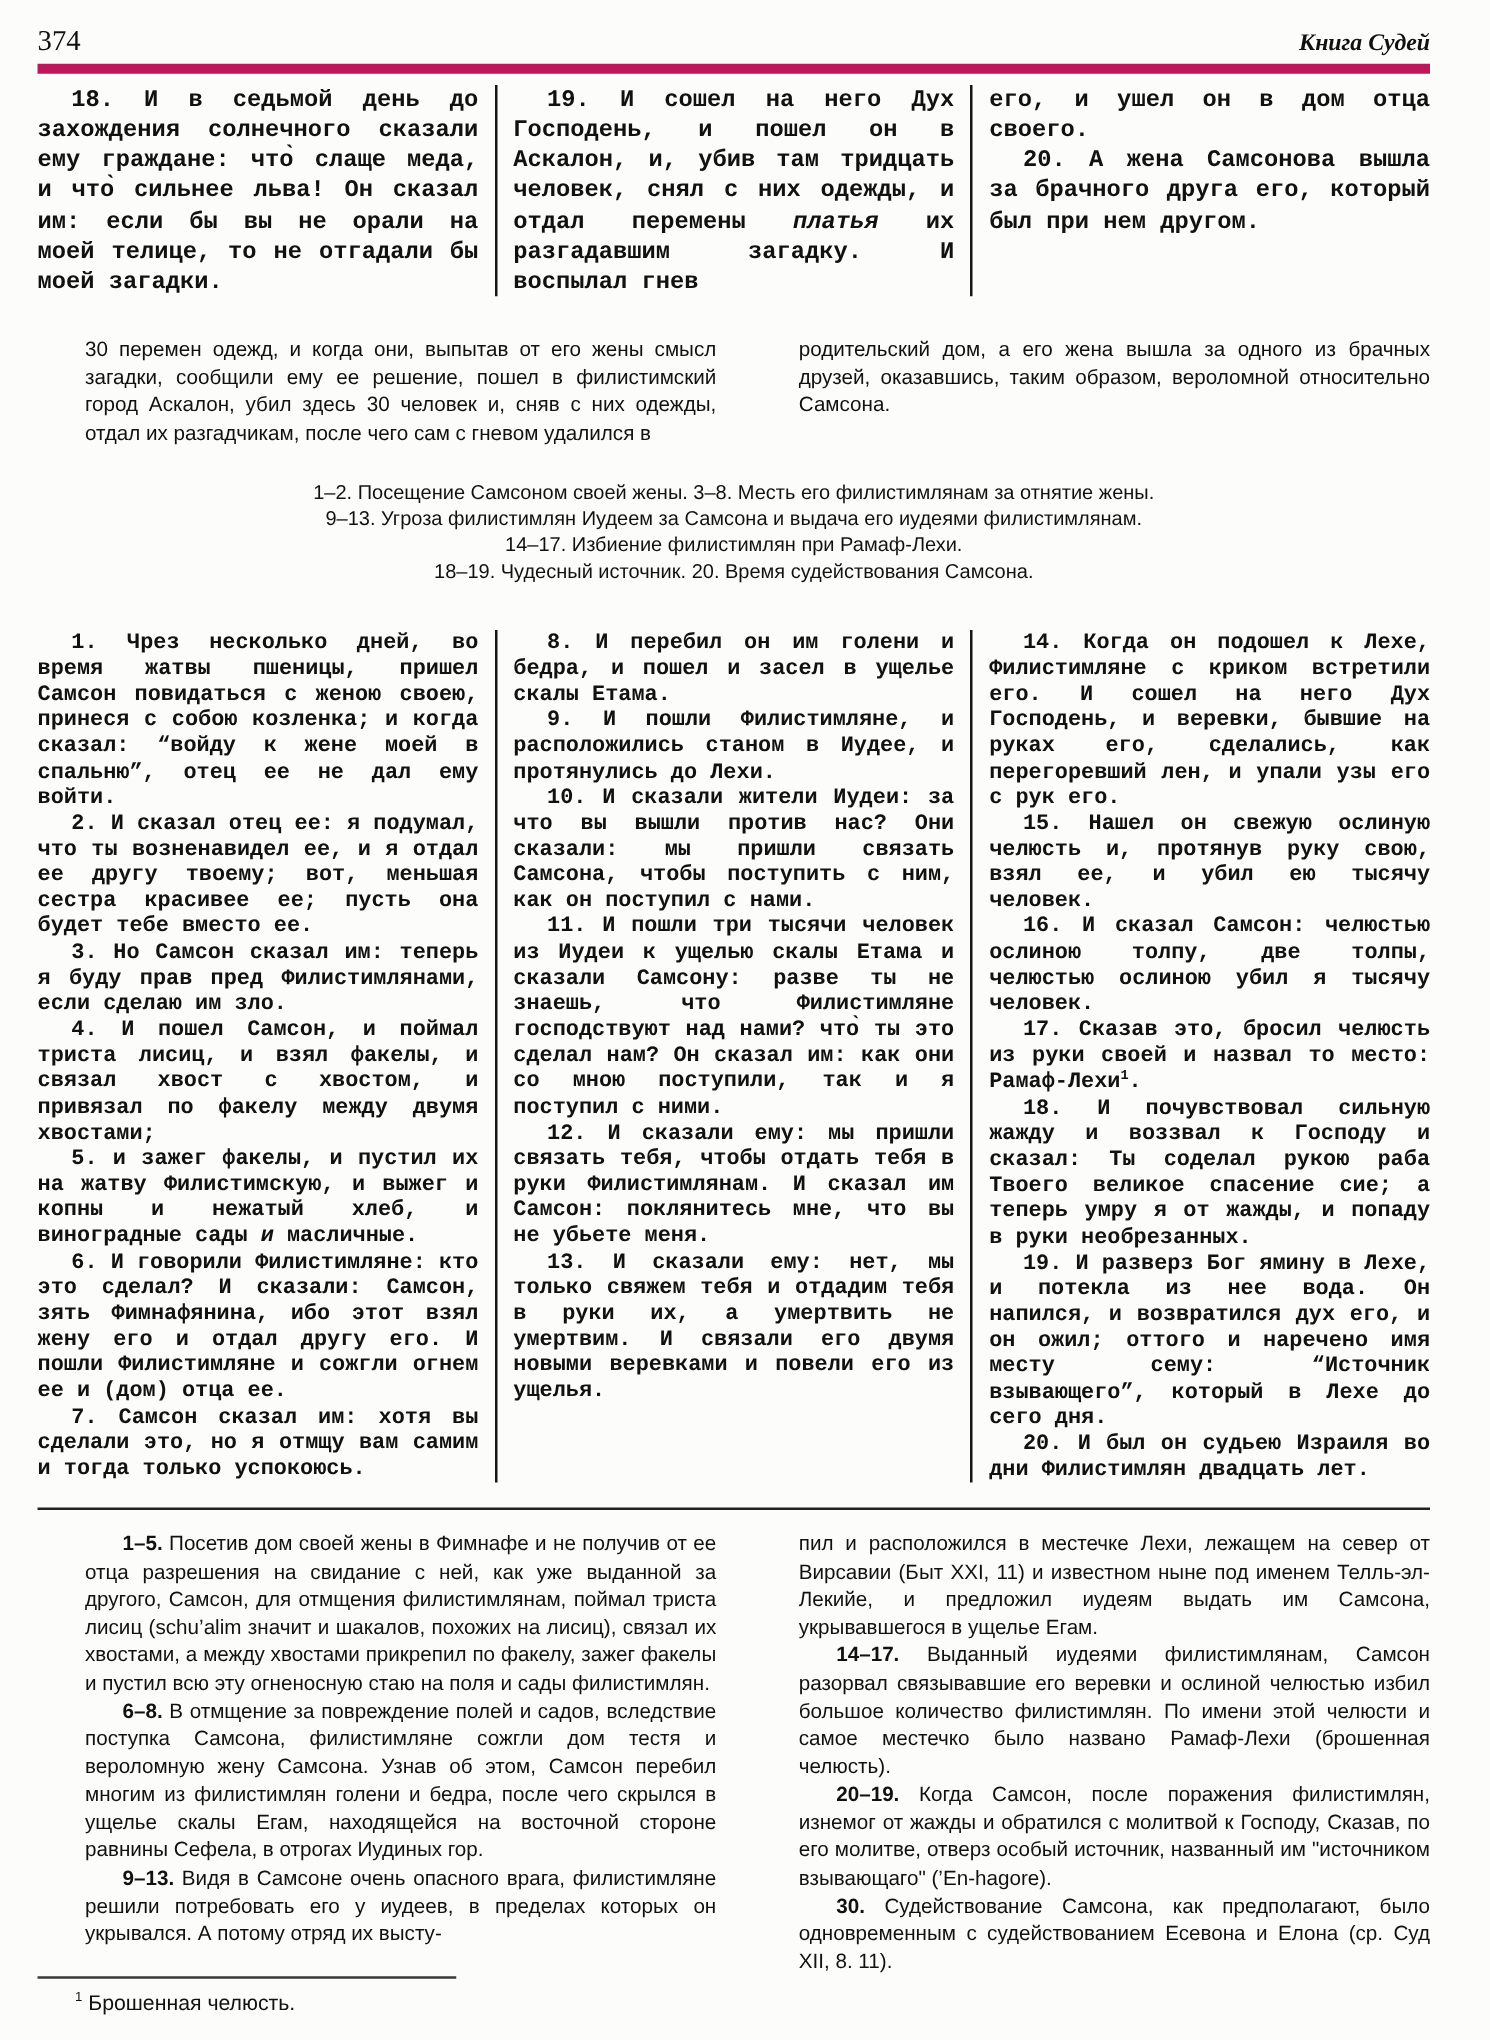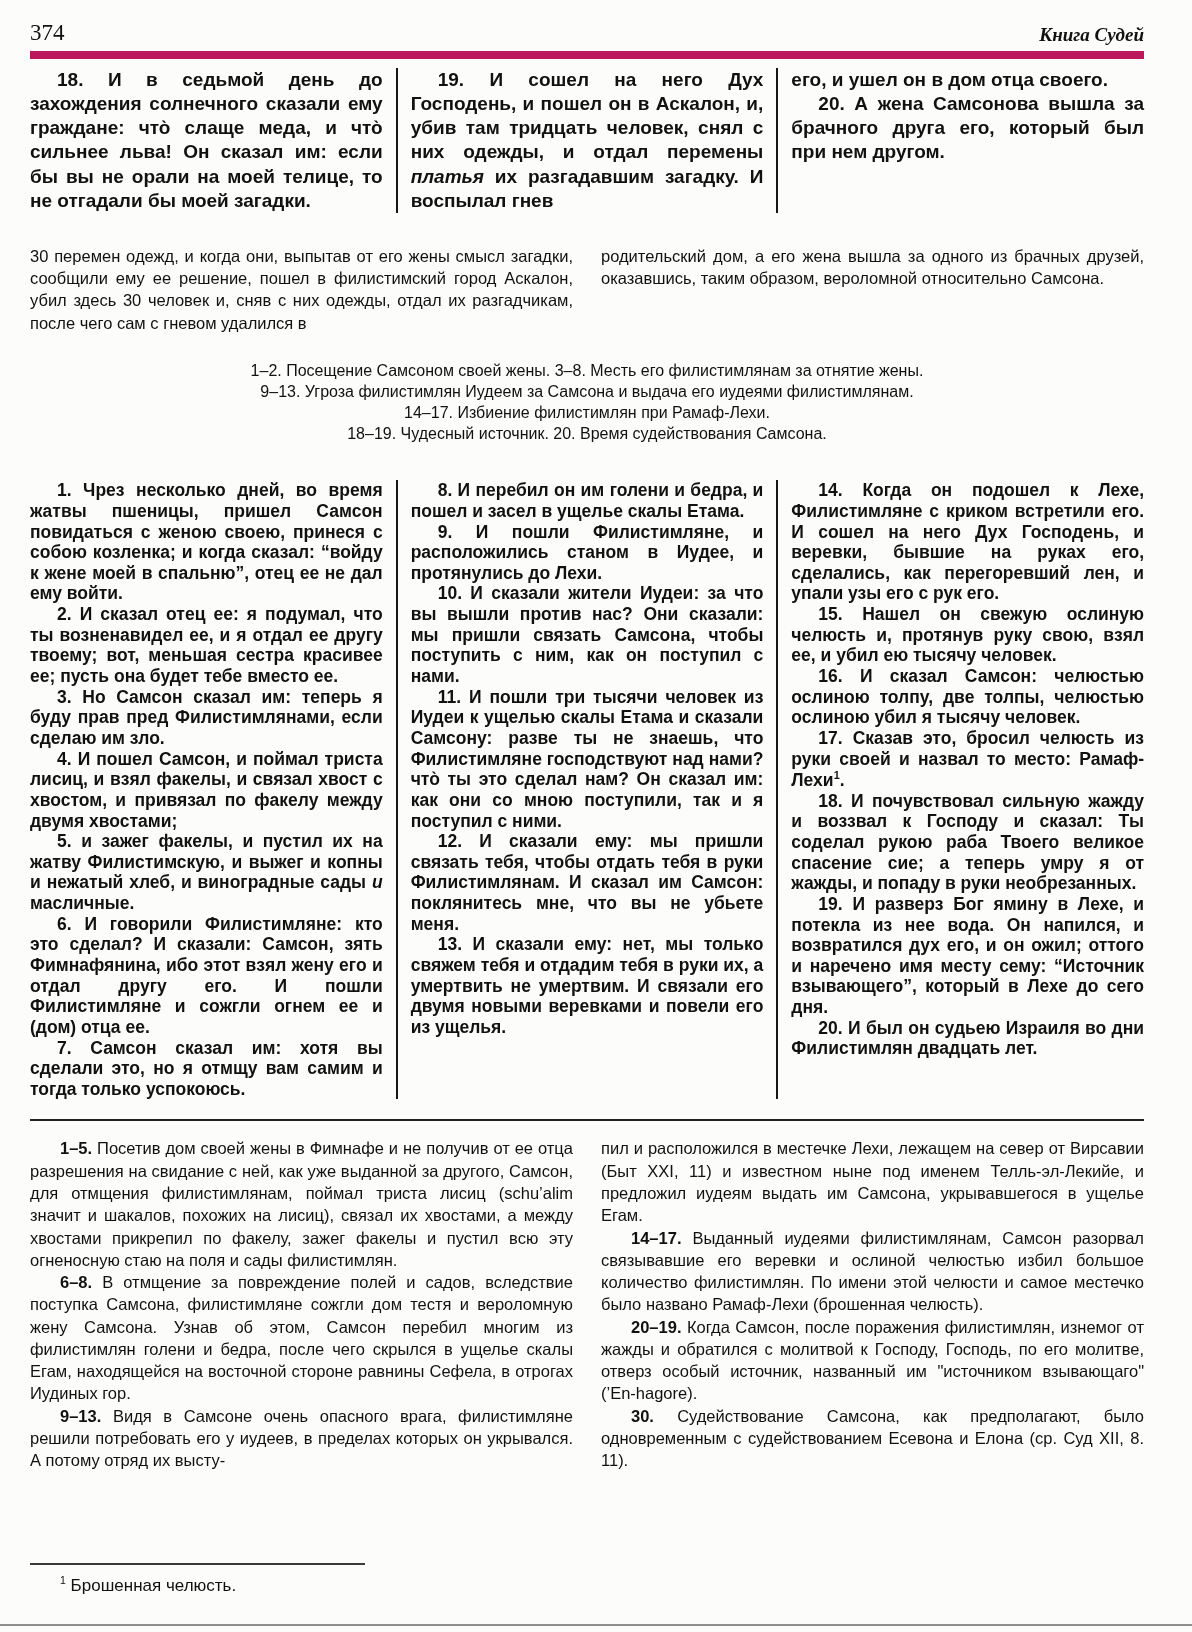--- a/index.html
+++ b/index.html
@@ -18,40 +18,40 @@
     display: flex; justify-content: space-between; align-items: flex-end;
     font-family: "Liberation Serif", serif;
     border-bottom: 8px solid #be185d;
     padding-bottom: 5px;
   }
   .page-num { font-size: 23px; }
   .running-title { font-size: 19px; font-style: italic; font-weight: bold; }
 
   
   .scripture {
-    font-family: Liberation Sans, sans-serif;
+    font-family: Liberation Mono, monospace;
     font-weight: bold; text-align: justify;
   }
   .cols3 { display: flex; }
   .cols3 .col { flex: 1 1 0; padding: 0 13px; min-width: 0; }
   .cols3 .col:first-child { padding-left: 0; }
   .cols3 .col:last-child { padding-right: 0; }
   .cols3 .col + .col { border-left: 2px solid #161616; }
   .top-scripture { margin-top: 9px; font-size: 19px; line-height: 1.27; }
   .main-scripture { margin-top: 36px; font-size: 17.5px; line-height: 1.18; }
   p.verse { margin: 0; text-indent: 27px; }
   p.cont { text-indent: 0; }
 
   
   .comm {
     font-family: "Liberation Sans", sans-serif;
     font-size: 16.5px; line-height: 1.35; text-align: justify;
     display: flex; gap: 28px;
   }
-  .comm .ccol { flex: 1 1 0; min-width: 0; }
+  .comm .ccol { flex: 1 1 0; min-width: 0; margin-left: 38px; }
   .comm p { margin: 0; text-indent: 30px; }
   .comm p.cont { text-indent: 0; }
   .comm .lead { font-weight: bold; }
   .intro-comm { margin-top: 32px; }
   .bottom-comm { margin-top: 16px; }
 
   
   .chapter-title {
     margin-top: 38px; text-align: center;
     font-family: "Liberation Serif", serif;
@@ -151,21 +151,21 @@
 
   <div class="comm bottom-comm">
     <div class="ccol">
       <p><span class="lead">1–5.</span> <span>Посетив дом своей жены в Фимнафе и не получив от ее отца разрешения на свидание с ней, как уже выданной за другого, Самсон, для отмщения филистимлянам, поймал триста лисиц (schu’alim значит и шакалов, похожих на лисиц), связал их хвостами, а между хвостами прикрепил по факелу, зажег факелы и пустил всю эту огненосную стаю на поля и сады филистимлян.</span></p>
       <p><span class="lead">6–8.</span> <span>В отмщение за повреждение полей и садов, вследствие поступка Самсона, филистимляне сожгли дом тестя и вероломную жену Самсона. Узнав об этом, Самсон перебил многим из филистимлян голени и бедра, после чего скрылся в ущелье скалы Егам, находящейся на восточной стороне равнины Сефела, в отрогах Иудиных гор.</span></p>
       <p><span class="lead">9–13.</span> <span>Видя в Самсоне очень опасного врага, филистимляне решили потребовать его у иудеев, в пределах которых он укрывался. А потому отряд их высту-</span></p>
     </div>
     <div class="ccol">
       <p class="cont">пил и расположился в местечке Лехи, лежащем на север от Вирсавии (Быт XXI, 11) и известном ныне под именем Телль-эл-Лекийе, и предложил иудеям выдать им Самсона, укрывавшегося в ущелье Егам.</p>
       <p><span class="lead">14–17.</span> <span>Выданный иудеями филистимлянам, Самсон разорвал связывавшие его веревки и ослиной челюстью избил большое количество филистимлян. По имени этой челюсти и самое местечко было названо Рамаф-Лехи (брошенная челюсть).</span></p>
-      <p><span class="lead">20–19.</span> <span>Когда Самсон, после поражения филистимлян, изнемог от жажды и обратился с молитвой к Господу, Господь, по его молитве, отверз особый источник, названный им "источником взывающаго" (’En-hagore).</span></p>
+      <p><span class="lead">20–19.</span> <span>Когда Самсон, после поражения филистимлян, изнемог от жажды и обратился с молитвой к Господу, Сказав, по его молитве, отверз особый источник, названный им "источником взывающаго" (’En-hagore).</span></p>
       <p><span class="lead">30.</span> <span>Судействование Самсона, как предполагают, было одновременным с судействованием Есевона и Елона (ср. Суд XII, 8. 11).</span></p>
     </div>
   </div>
 
   <div class="footnote-block">
     <div class="footnote-rule"></div>
     <div class="footnote-text"><sup>1</sup> <span>Брошенная челюсть.</span></div>
   </div>
 
   <div class="bottom-edge"></div>

